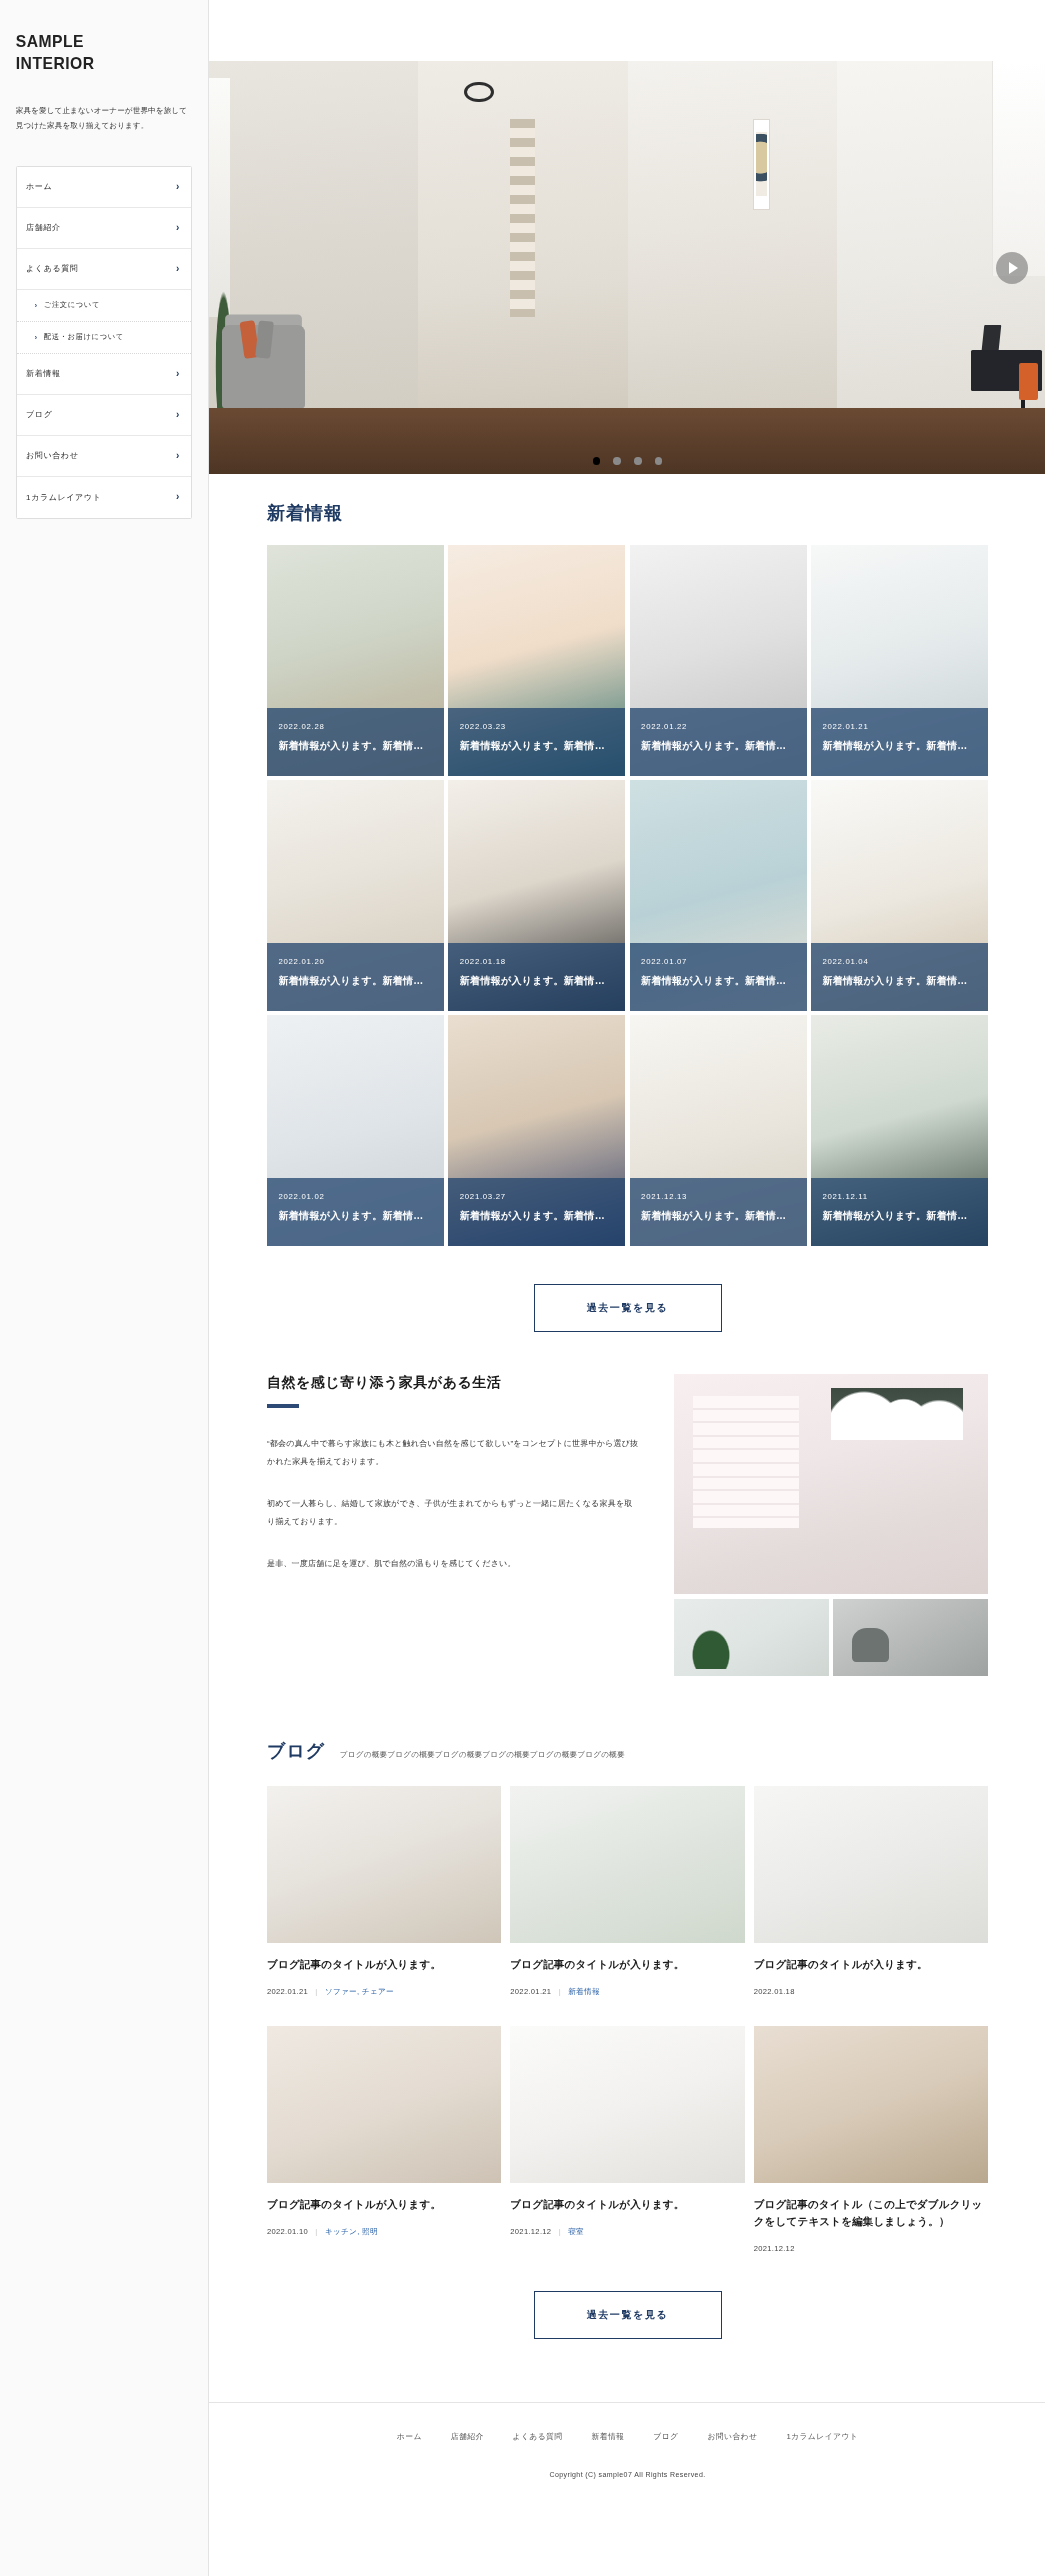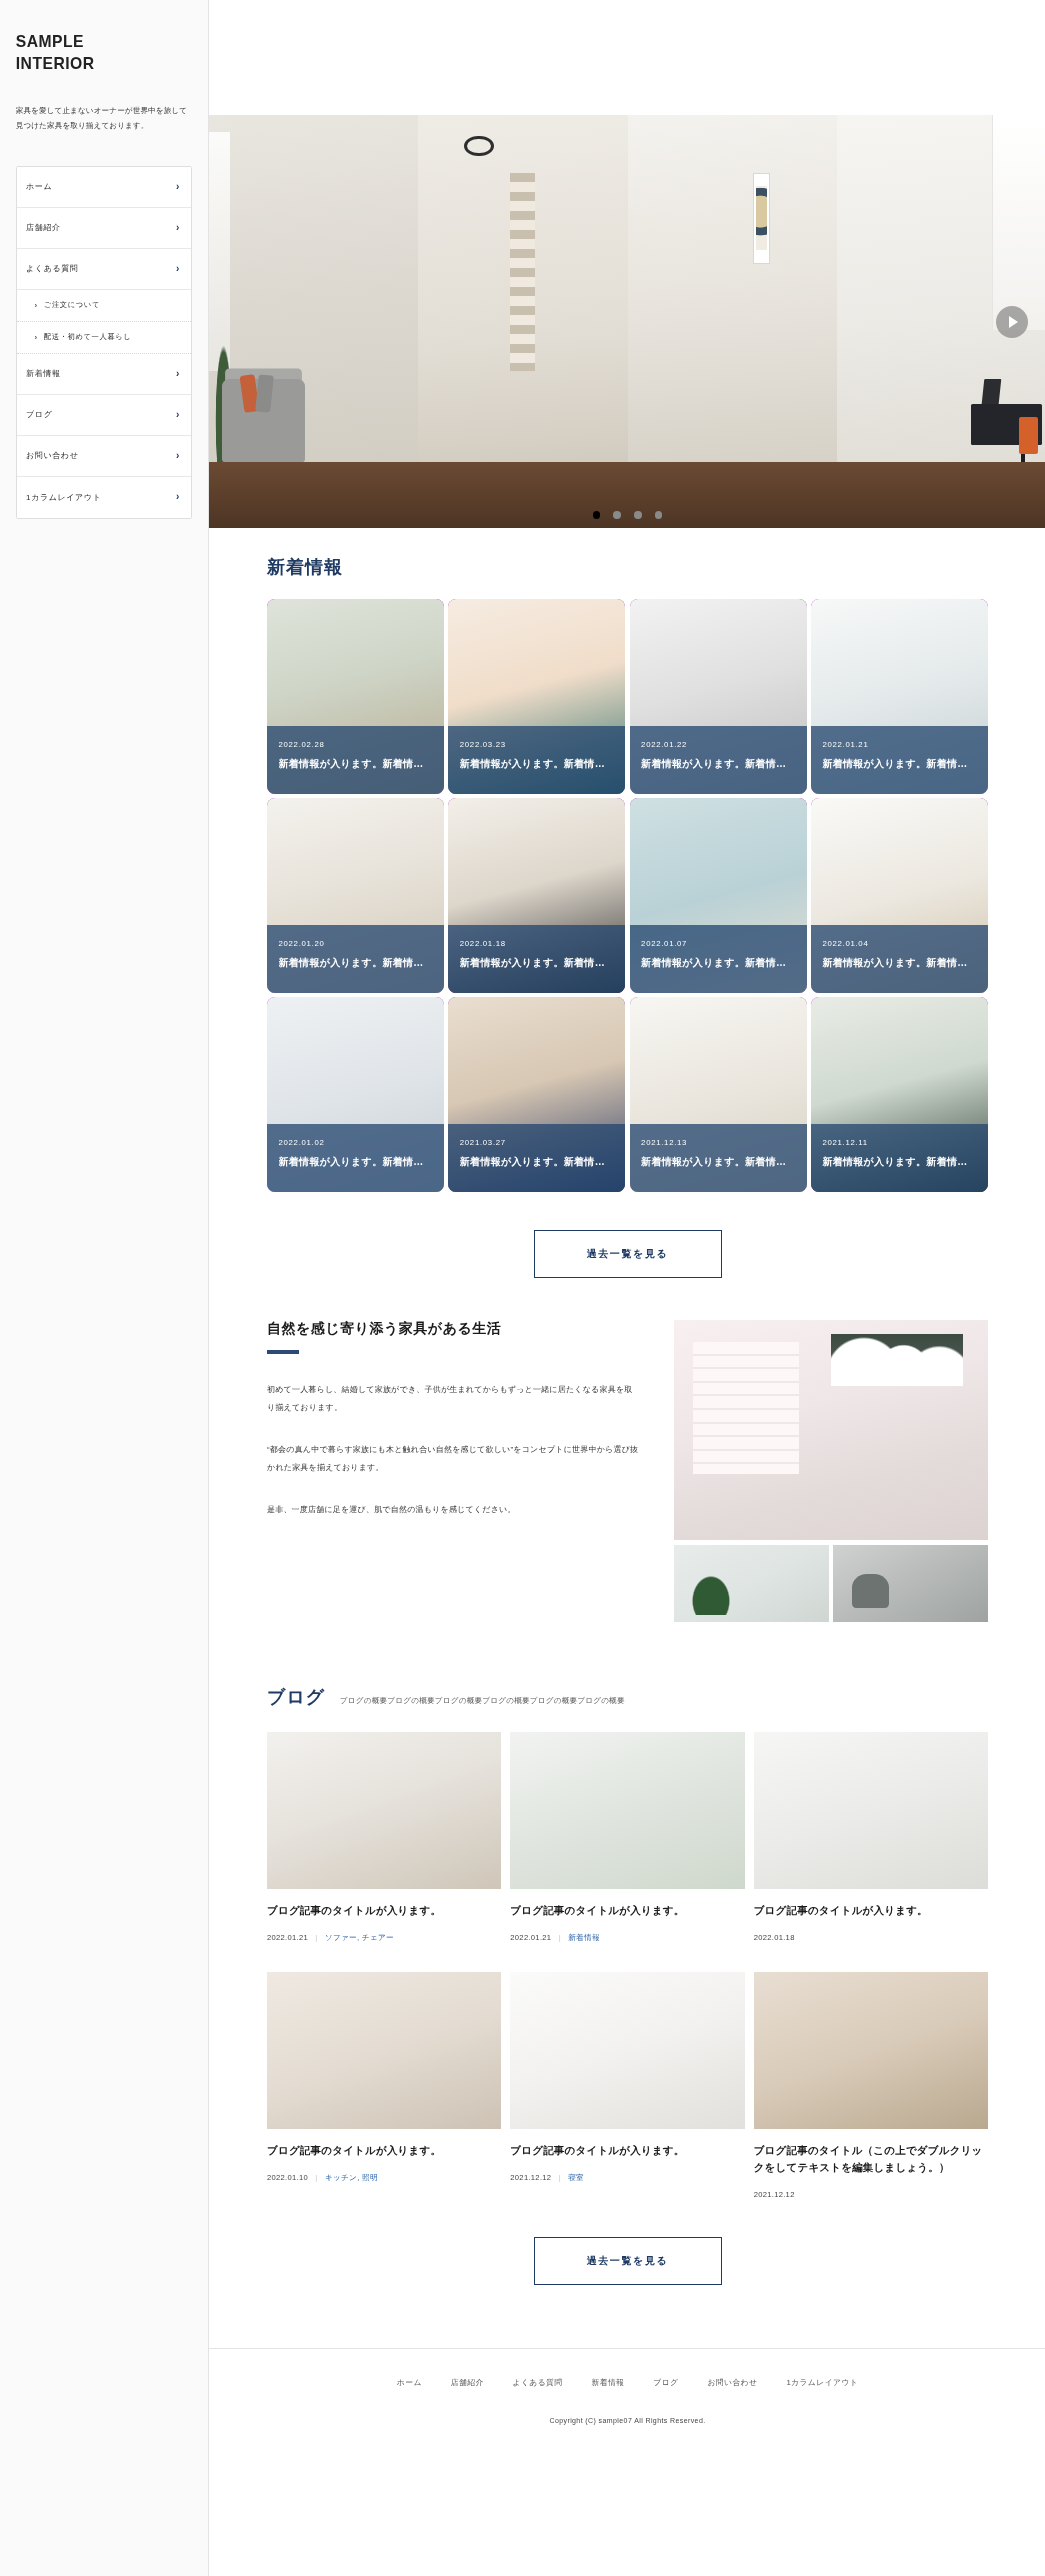--- a/index.html
+++ b/index.html
@@ -169,25 +169,24 @@
   }
 
   
   .news-grid {
     display: grid;
     grid-template-columns: repeat(4, 1fr);
     gap: 4.2px;
   }
   .news-card {
     position: relative;
-    height: 195px;
+    height: 231px;
     overflow: hidden;
     cursor: pointer;
     background: #a21caf;
-    border-radius: 8px;
   }
   .news-card .ph { position: absolute; inset: 0; }
   .news-card .overlay {
     position: absolute; left: 0; right: 0; bottom: 0;
     height: 68px;
     background: rgba(35,70,110,.76);
     padding: 13.6px 11.5px 0 11.5px;
     color: #fff;
   }
   .news-date { font-size: 7.8px; letter-spacing: 0.7px; margin-bottom: 8.4px; }
@@ -301,21 +300,21 @@
       <div class="nav-item">
         <span>よくある質問</span>
         <span class="chev">›</span>
       </div>
       <div class="nav-sub">
         <span class="chev-sm">›</span>
         <span>ご注文について</span>
       </div>
       <div class="nav-sub">
         <span class="chev-sm">›</span>
-        <span>配送・初めて一人暮らし</span>
+        <span>配送・お届けについて</span>
       </div>
       <div class="nav-item">
         <span>新着情報</span>
         <span class="chev">›</span>
       </div>
       <div class="nav-item">
         <span>ブログ</span>
         <span class="chev">›</span>
       </div>
       <div class="nav-item">
@@ -474,22 +473,22 @@
 
       <div class="btn-wrap">
         <button class="outline-btn">過去一覧を見る</button>
       </div>
     </section>
 
     <section class="section about">
       <div class="about-left">
         <h3 class="about-title">自然を感じ寄り添う家具がある生活</h3>
         <div class="about-rule"></div>
+        <p class="about-p">“都会の真ん中で暮らす家族にも木と触れ合い自然を感じて欲しい”をコンセプトに世界中から選び抜かれた家具を揃えております。</p>
         <p class="about-p">初めて一人暮らし、結婚して家族ができ、子供が生まれてからもずっと一緒に居たくなる家具を取り揃えております。</p>
-        <p class="about-p">“都会の真ん中で暮らす家族にも木と触れ合い自然を感じて欲しい”をコンセプトに世界中から選び抜かれた家具を揃えております。</p>
         <p class="about-p">是非、一度店舗に足を運び、肌で自然の温もりを感じてください。</p>
       </div>
       <div class="about-right">
         <div class="about-main-img"></div>
         <div class="about-sub">
           <div class="about-sub-img sub1"></div>
           <div class="about-sub-img sub2"></div>
         </div>
       </div>
     </section>

